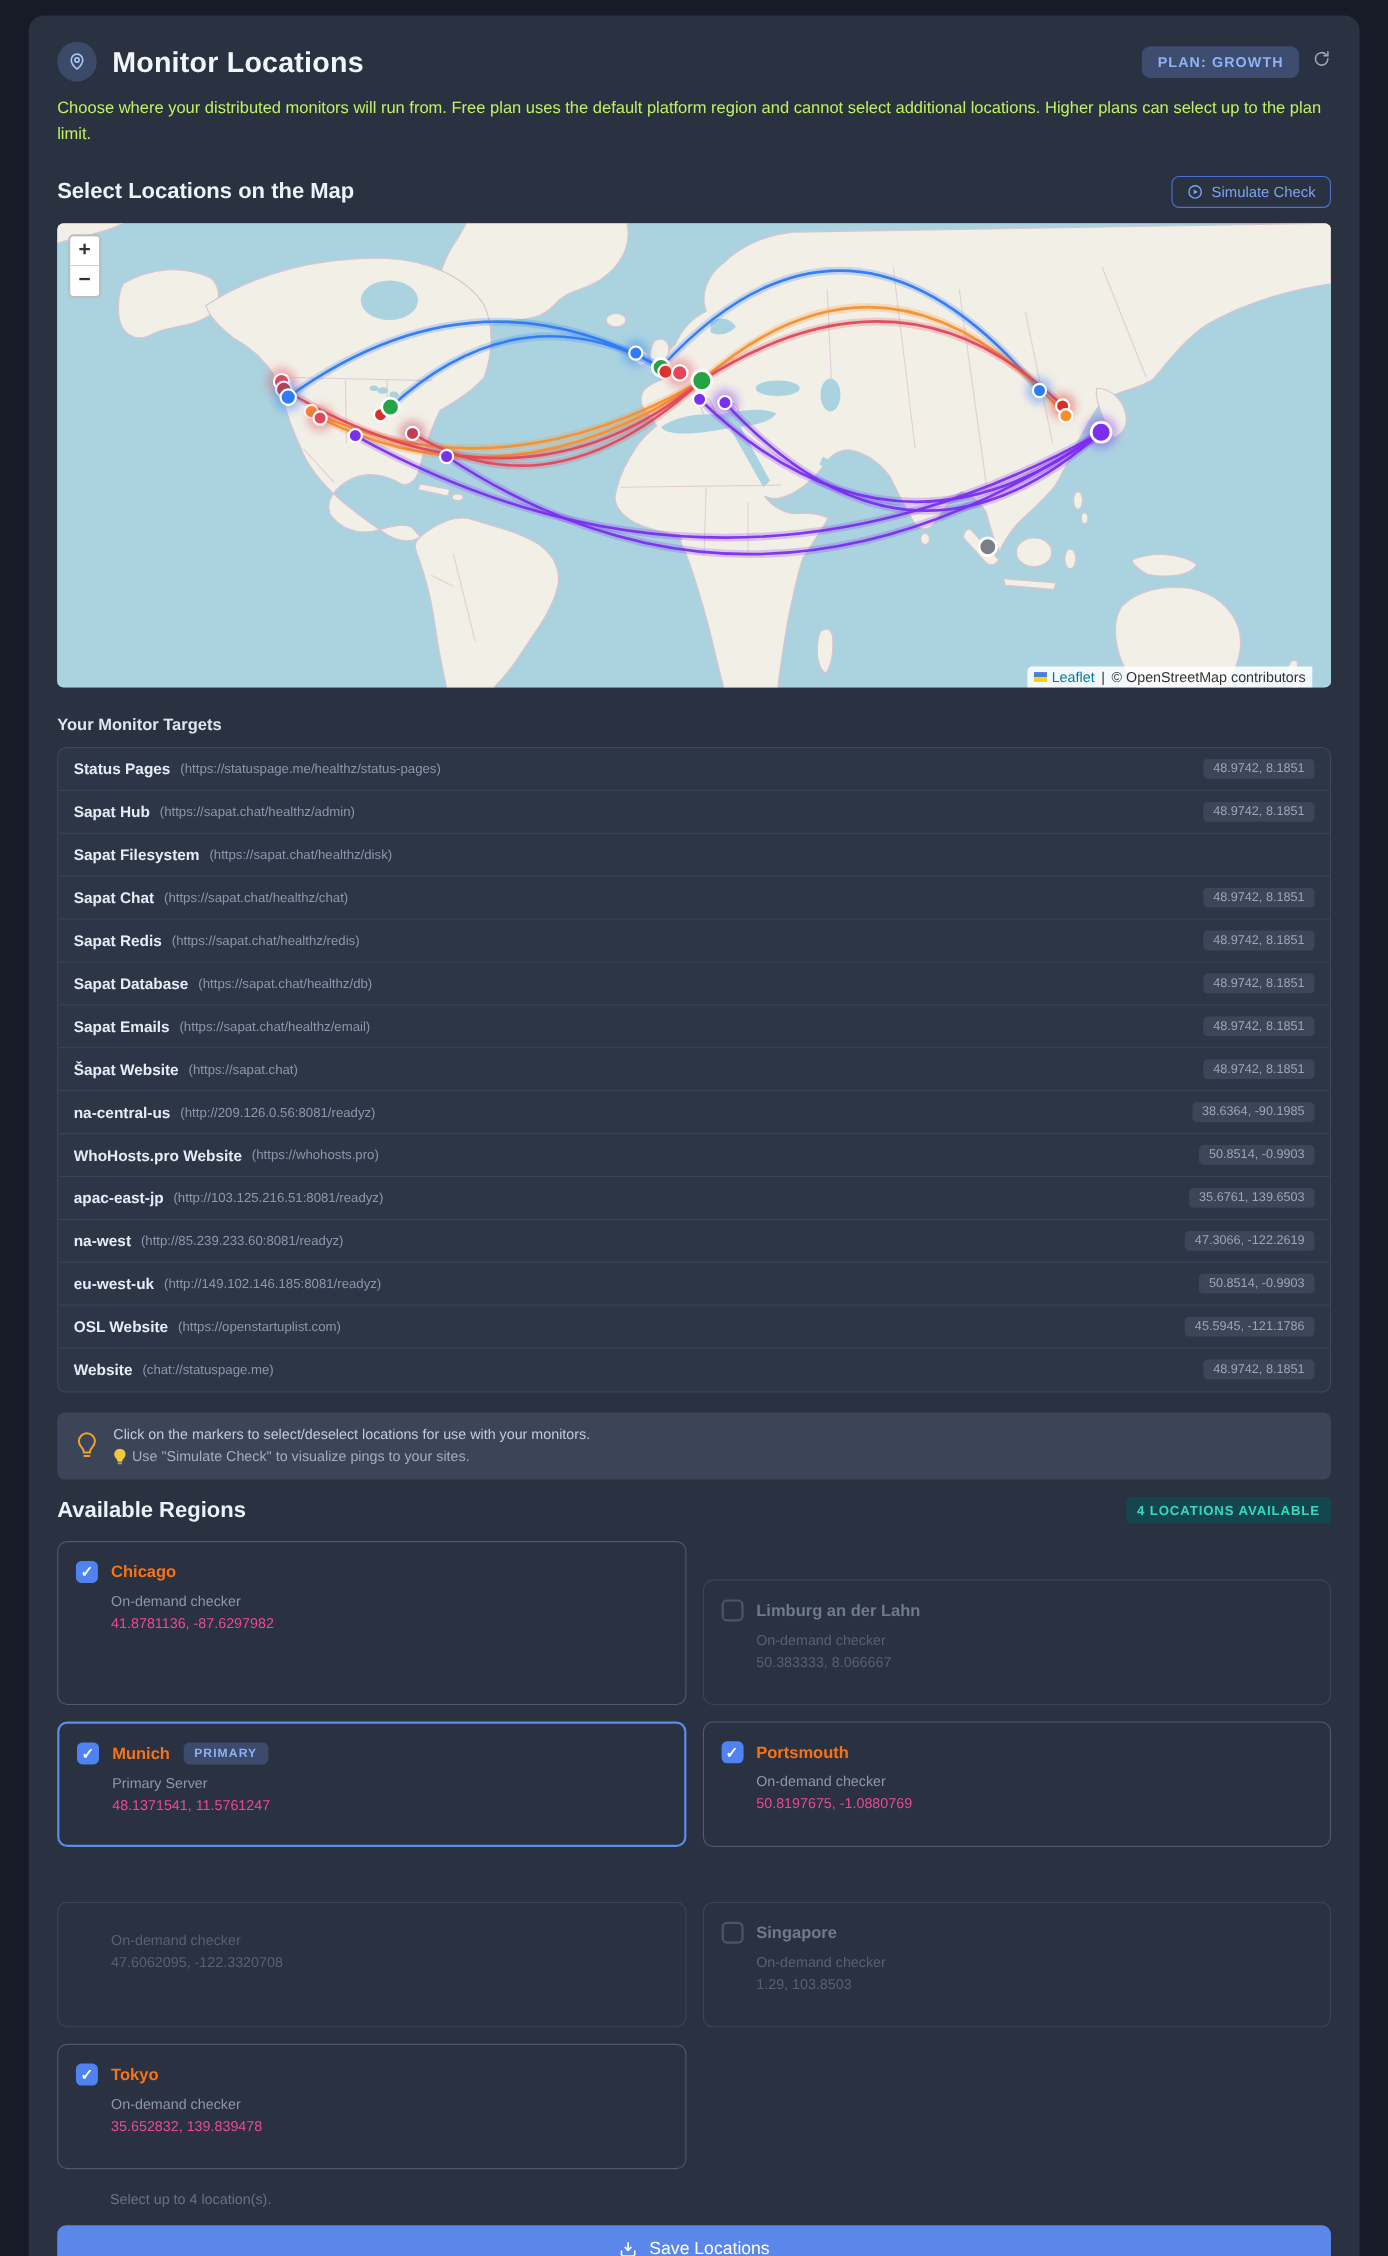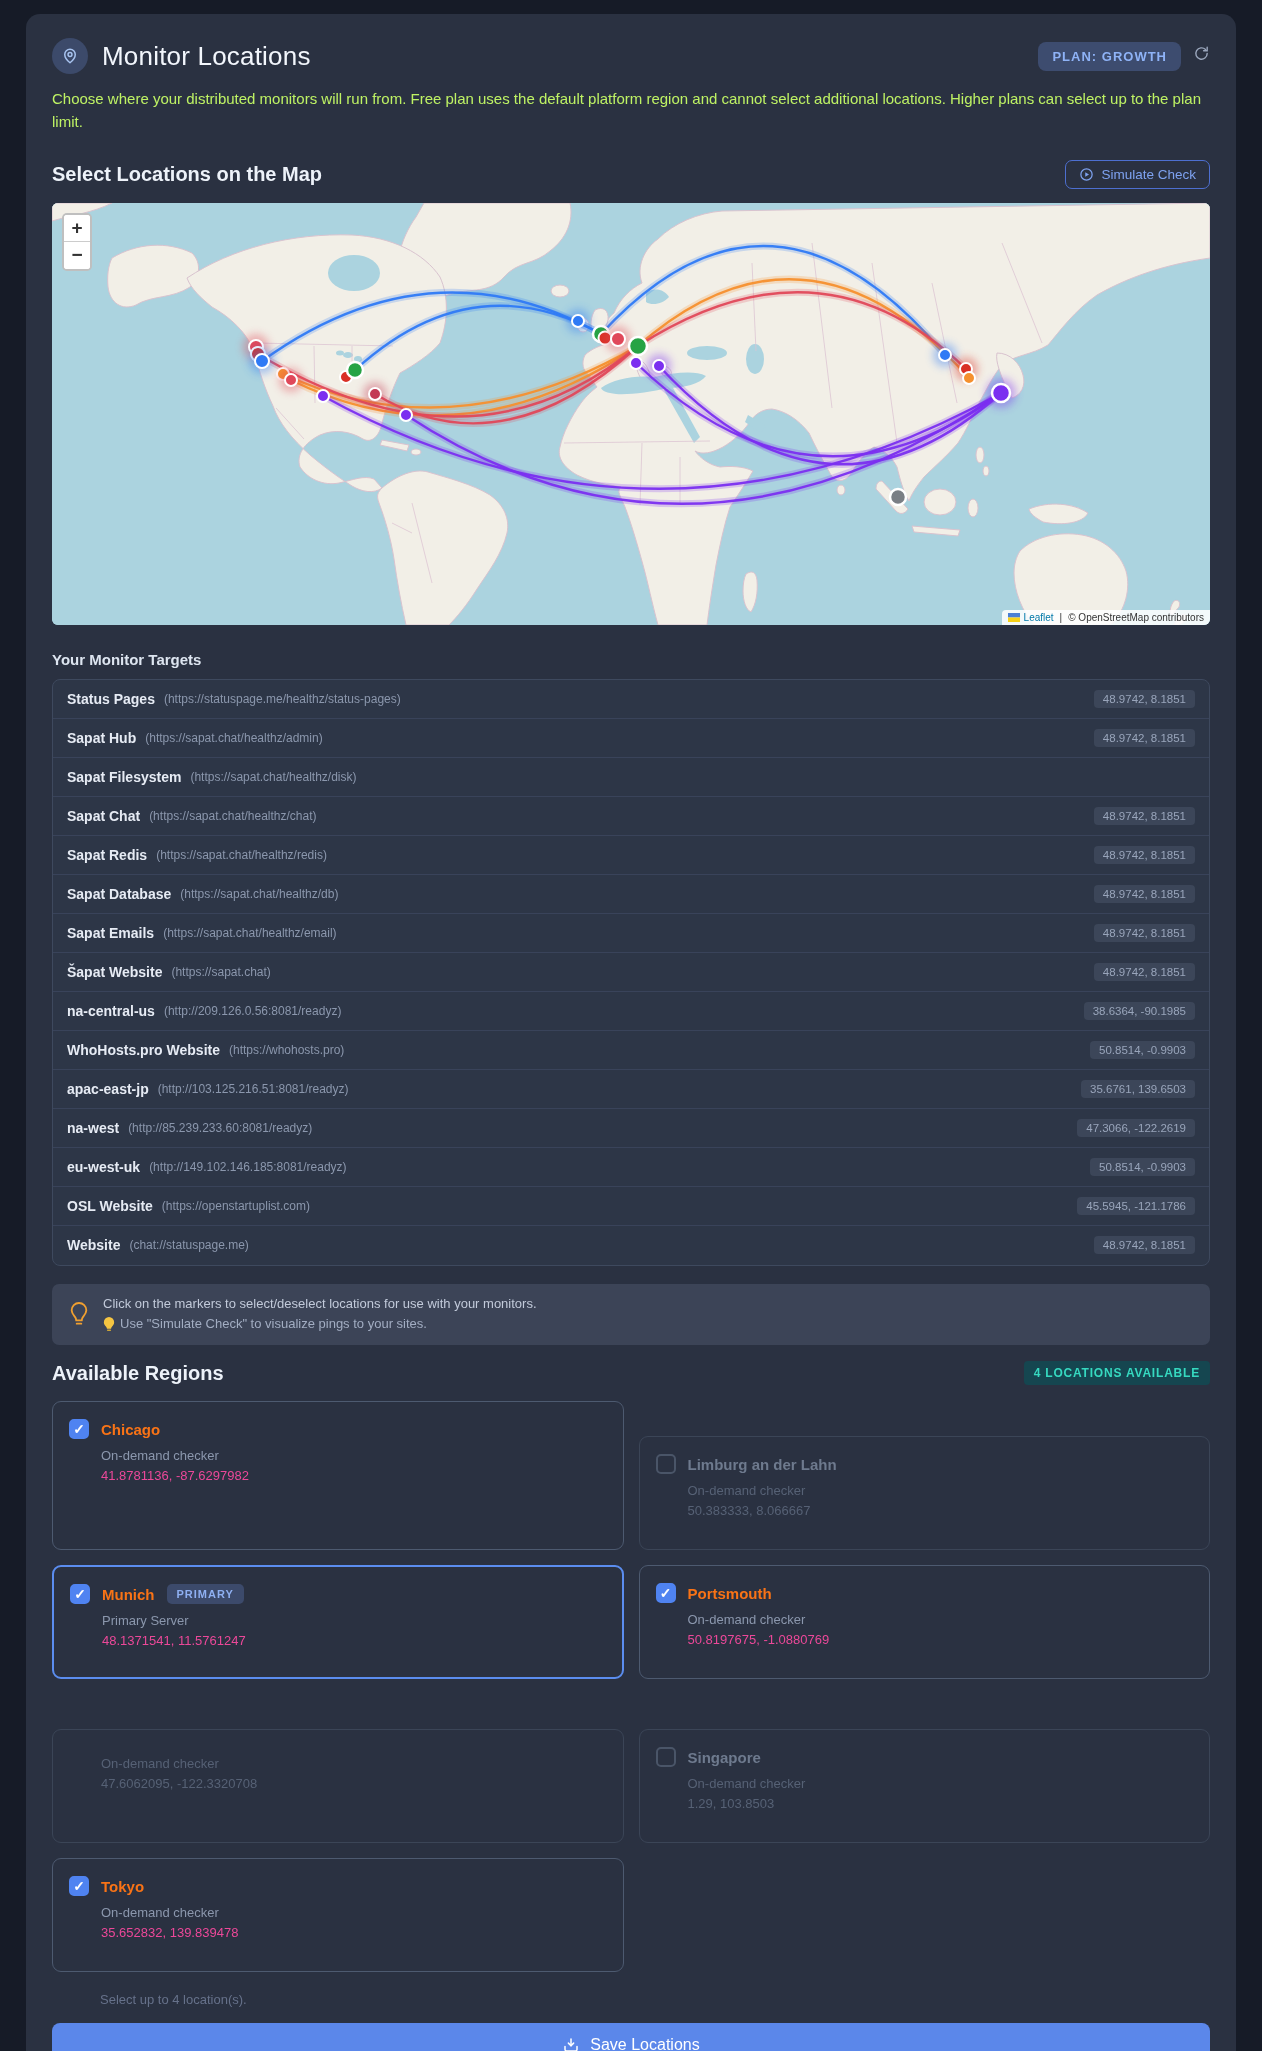--- a/index.html
+++ b/index.html
@@ -3,38 +3,38 @@
 <meta charset="utf-8">
 <style>
   * { box-sizing: border-box; margin: 0; padding: 0; }
   html,body { background:#161b27; font-family:"Liberation Sans", sans-serif; }
   .page { width:1262px; min-height:2051px; padding:14px 26px; }
   .card { background:#2a3141; border-radius:14px; padding:24px 26px 56px; min-height:2023px; }
 
   
   .title-row { display:flex; align-items:center; gap:14px; }
   .pin-badge { width:36px; height:36px; border-radius:50%; background:#3c4a6a; display:flex; align-items:center; justify-content:center; flex:0 0 auto; }
-  h1 { color:#f2f6fc; font-size:26px; font-weight:400; letter-spacing:.2px; }
+  h1 { color:#f2f6fc; font-size:26px; font-weight:700; letter-spacing:.2px; }
   .head-right { margin-left:auto; display:flex; align-items:center; gap:12px; }
   .plan-pill { background:#3d4c6f; color:#8fb3f7; font-size:13px; font-weight:700; letter-spacing:1px; padding:7px 14px; border-radius:8px; }
   .refresh { color:#9aa6bc; font-size:17px; cursor:pointer; }
   .desc { margin-top:13px; color:#bef264; font-size:15px; line-height:1.55; max-width:1160px; }
 
   
   .section-head { margin-top:26px; display:flex; align-items:center; }
   .section-head h2 { color:#edf2f9; font-size:20px; font-weight:700; }
   .sim-btn { margin-left:auto; display:flex; align-items:center; gap:7px; border:1px solid #4d6fd0; color:#7ea2f0; background:transparent; font-size:13.5px; padding:6px 13px; border-radius:7px; cursor:pointer; font-family:inherit; }
 
   
   .map { position:relative; margin-top:14px; height:422px; border-radius:6px; overflow:hidden; background:#abd3df; }
   .map svg.world { display:block; width:100%; height:100%; }
   .zoomctl { position:absolute; top:10px; left:10px; width:30px; border:2px solid rgba(0,0,0,.25); border-radius:5px; overflow:hidden; background:#fff; }
   .zoomctl .zbtn { width:100%; height:27px; background:#fff; display:flex; align-items:center; justify-content:center; font-size:19px; font-weight:700; color:#333; cursor:pointer; }
   .zoomctl .zbtn:first-child { border-bottom:1px solid #ccc; }
-  .attrib { position:absolute; right:0; bottom:0; background:rgba(255,255,255,.85); padding:2px 6px; font-size:10px; color:#333; display:flex; align-items:center; gap:4px; border-top-left-radius:4px; }
+  .attrib { position:absolute; right:17px; bottom:0; background:rgba(255,255,255,.85); padding:2px 6px; font-size:13px; color:#333; display:flex; align-items:center; gap:4px; border-top-left-radius:4px; }
   .attrib a { color:#0078A8; text-decoration:none; }
   .attrib .sep { color:#333; margin:0 2px; }
 
   
   .targets-h { margin-top:26px; color:#dde5f0; font-size:15px; font-weight:700; }
   .targets-list { margin-top:11px; border:1px solid #3e495e; border-radius:8px; overflow:hidden; background:#2d3647; }
   .trow { display:flex; align-items:center; height:39px; padding:0 14px; border-bottom:1px solid #39435a; }
   .trow:last-child { border-bottom:none; }
   .tname { color:#e6ebf4; font-size:14px; font-weight:700; }
   .turl { color:#8b97ad; font-size:12px; margin-left:9px; }

